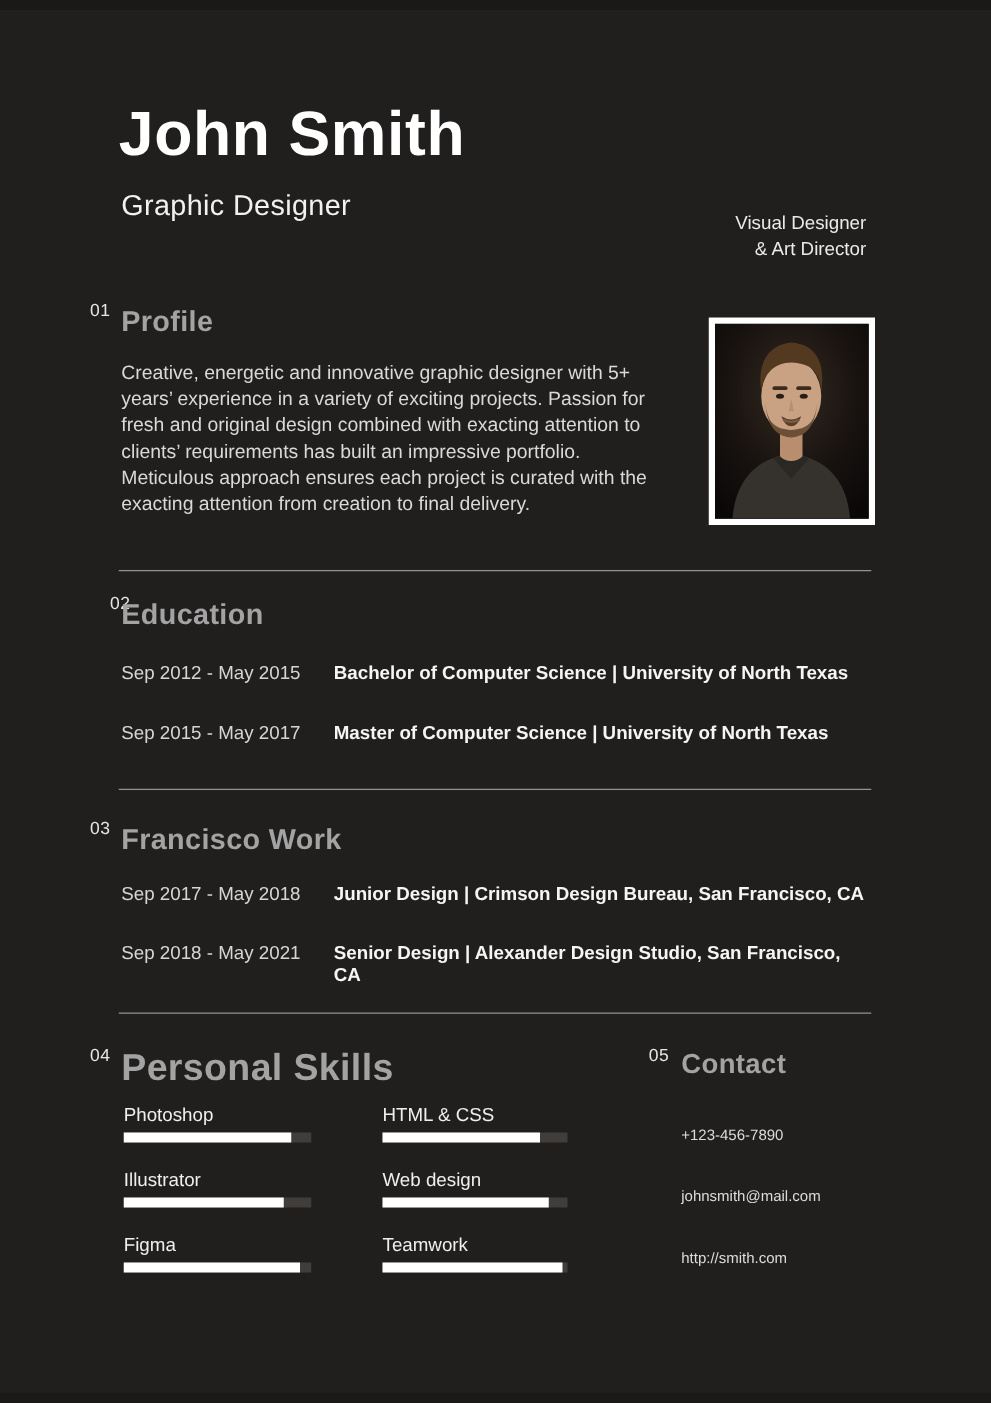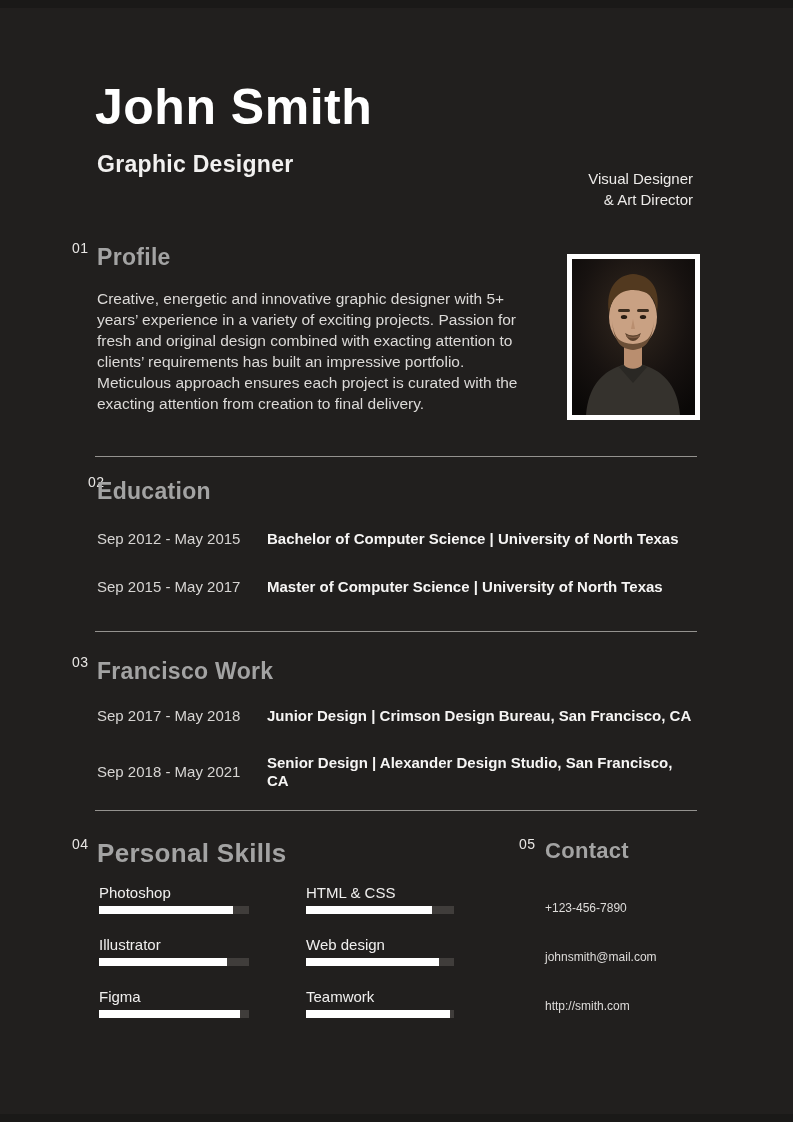--- a/index.html
+++ b/index.html
@@ -17,21 +17,21 @@
   .page::before{top:0;}
   .page::after{bottom:0;}
 
   
   .person-name{
     position:absolute;left:95px;top:80px;margin:0;
     font-size:50px;font-weight:bold;letter-spacing:.5px;color:#ffffff;line-height:1.1;
   }
   .person-title{
     position:absolute;left:97px;top:151px;
-    font-size:23px;font-weight:700;color:#f2f1f0;letter-spacing:.3px;
+    font-size:23px;font-weight:400;color:#f2f1f0;letter-spacing:.3px;
   }
   .side-role{
     position:absolute;right:100px;top:168px;
     text-align:right;font-size:15px;line-height:21px;color:#eceae8;
   }
 
   
   .sec-num{
     position:absolute;font-size:14px;color:#e8e6e4;letter-spacing:.5px;
   }
@@ -53,42 +53,42 @@
   .photo-frame{
     position:absolute;left:567px;top:254px;
     width:123px;height:156px;border:5px solid #ffffff;
     background:#0d0b09;
   }
   .photo-frame svg{display:block;}
 
   
   .row{
     position:absolute;left:97px;width:600px;display:flex;
-    font-size:15px;line-height:18px;align-items:center;
+    font-size:15px;line-height:18px;
   }
   .row .dates{flex:none;width:170px;color:#d7d5d3;font-weight:400;}
   .row .details{flex:1;color:#f6f5f4;font-weight:bold;}
 
   .edu-num{left:72px;top:474px;margin-left:16px;}
   .edu-heading{left:97px;top:478px;}
   .edu-row-0{top:530px;}
   .edu-row-1{top:578px;}
 
   .exp-num{left:72px;top:654px;}
   .exp-heading{left:97px;top:658px;}
   .exp-row-0{top:707px;}
   .exp-row-1{top:754px;}
 
   .divider-1{top:456px;}
   .divider-2{top:631px;}
   .divider-3{top:810px;}
 
   
   .skills-num{left:72px;top:836px;}
-  .skills-heading{left:97px;top:838px;font-size:26px;}
+  .skills-heading{left:97px;top:838px;font-size:30px;}
   .skills-col{position:absolute;top:884px;}
   .skills-col-left{left:99px;width:150px;}
   .skills-col-right{left:306px;width:148px;}
   .skill{margin-bottom:22px;}
   .skill-label{font-size:15px;line-height:18px;color:#f0efee;margin-bottom:4px;}
   .bar-track{height:8px;background:#403d3b;}
   .bar-fill{height:8px;background:#ffffff;}
 
   
   .contact-num{left:519px;top:836px;}

